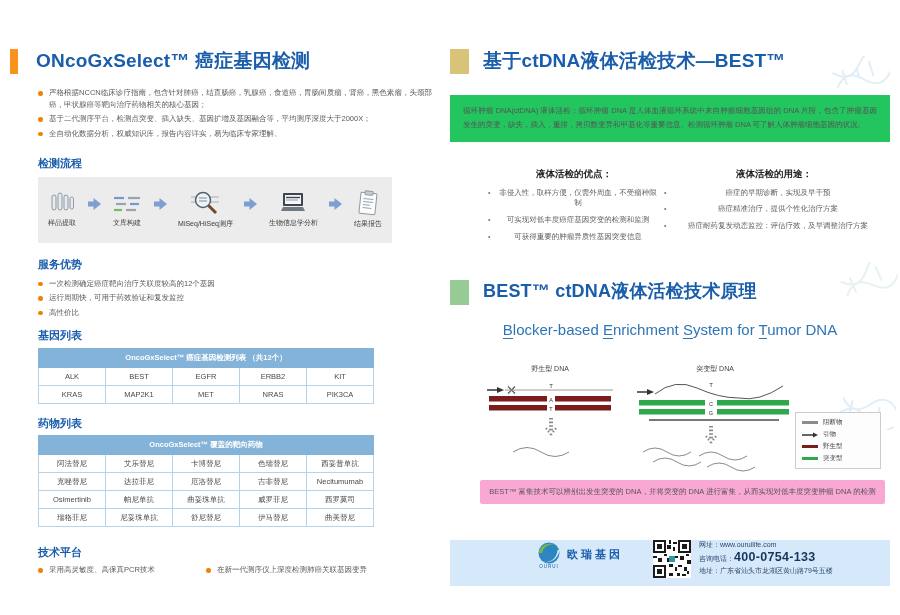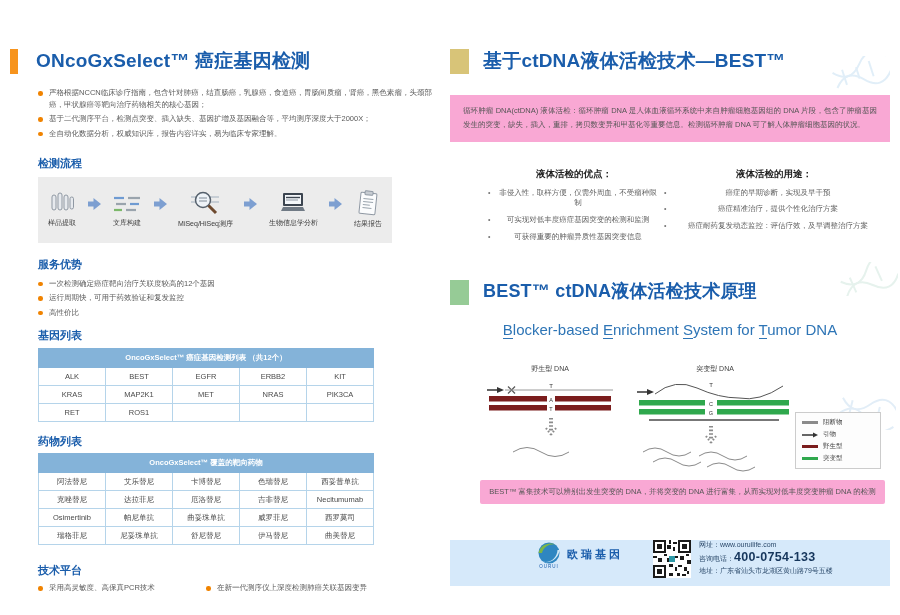--- a/index.html
+++ b/index.html
@@ -49,21 +49,21 @@
   table.drug td { padding:3.5px 2px; }
 
   
   .plat-cols { display:flex; margin:4px 0 0 28px; }
   .plat-cols ul.blist { margin:0; }
   .plat-cols ul.blist li { margin-bottom:4px; }
   .plat-col1 { width:168px; }
   .plat-col2 { width:225px; }
 
   
-  .intro-box { margin-top:20px; background:#f9a8d4; padding:9px 13px; font-size:7.5px;
+  .intro-box { margin-top:20px; background:#22c55e; padding:9px 13px; font-size:7.5px;
     line-height:1.9; color:#555; text-align:justify; }
   .pu-row { display:flex; margin-top:26px;text-align:center; }
   .pu-block h3 { font-size:9.5px; color:#1f1f1f; font-weight:bold; margin-bottom:7px; }
   .pu-pros { margin-left:38px; width:172px; }
   .pu-uses { margin-left:4px;  width:220px; }
 
   .best-sub { margin-top:16px; text-align:center; font-size:15px; color:#2e75b6; }
   .best-sub .ul { border-bottom:1px solid #2e75b6; }
 
   .diagram { position:relative; margin-top:26px; height:112px; }
@@ -207,27 +207,20 @@
           <td>EGFR</td>
           <td>ERBB2</td>
           <td>KIT</td>
         </tr>
         <tr>
           <td>KRAS</td>
           <td>MAP2K1</td>
           <td>MET</td>
           <td>NRAS</td>
           <td>PIK3CA</td>
-        </tr>
-        <tr>
-          <td>RET</td>
-          <td>ROS1</td>
-          <td></td>
-          <td></td>
-          <td></td>
         </tr>
       </tbody>
     </table>
 
     <div class="h2sec" style="margin-top:12px">药物列表</div>
     <table class="tbl drug" style="margin-top:4px">
       <thead>
           <tr>
             <th colspan="5">OncoGxSelect™ 覆盖的靶向药物</th>
           </tr>

